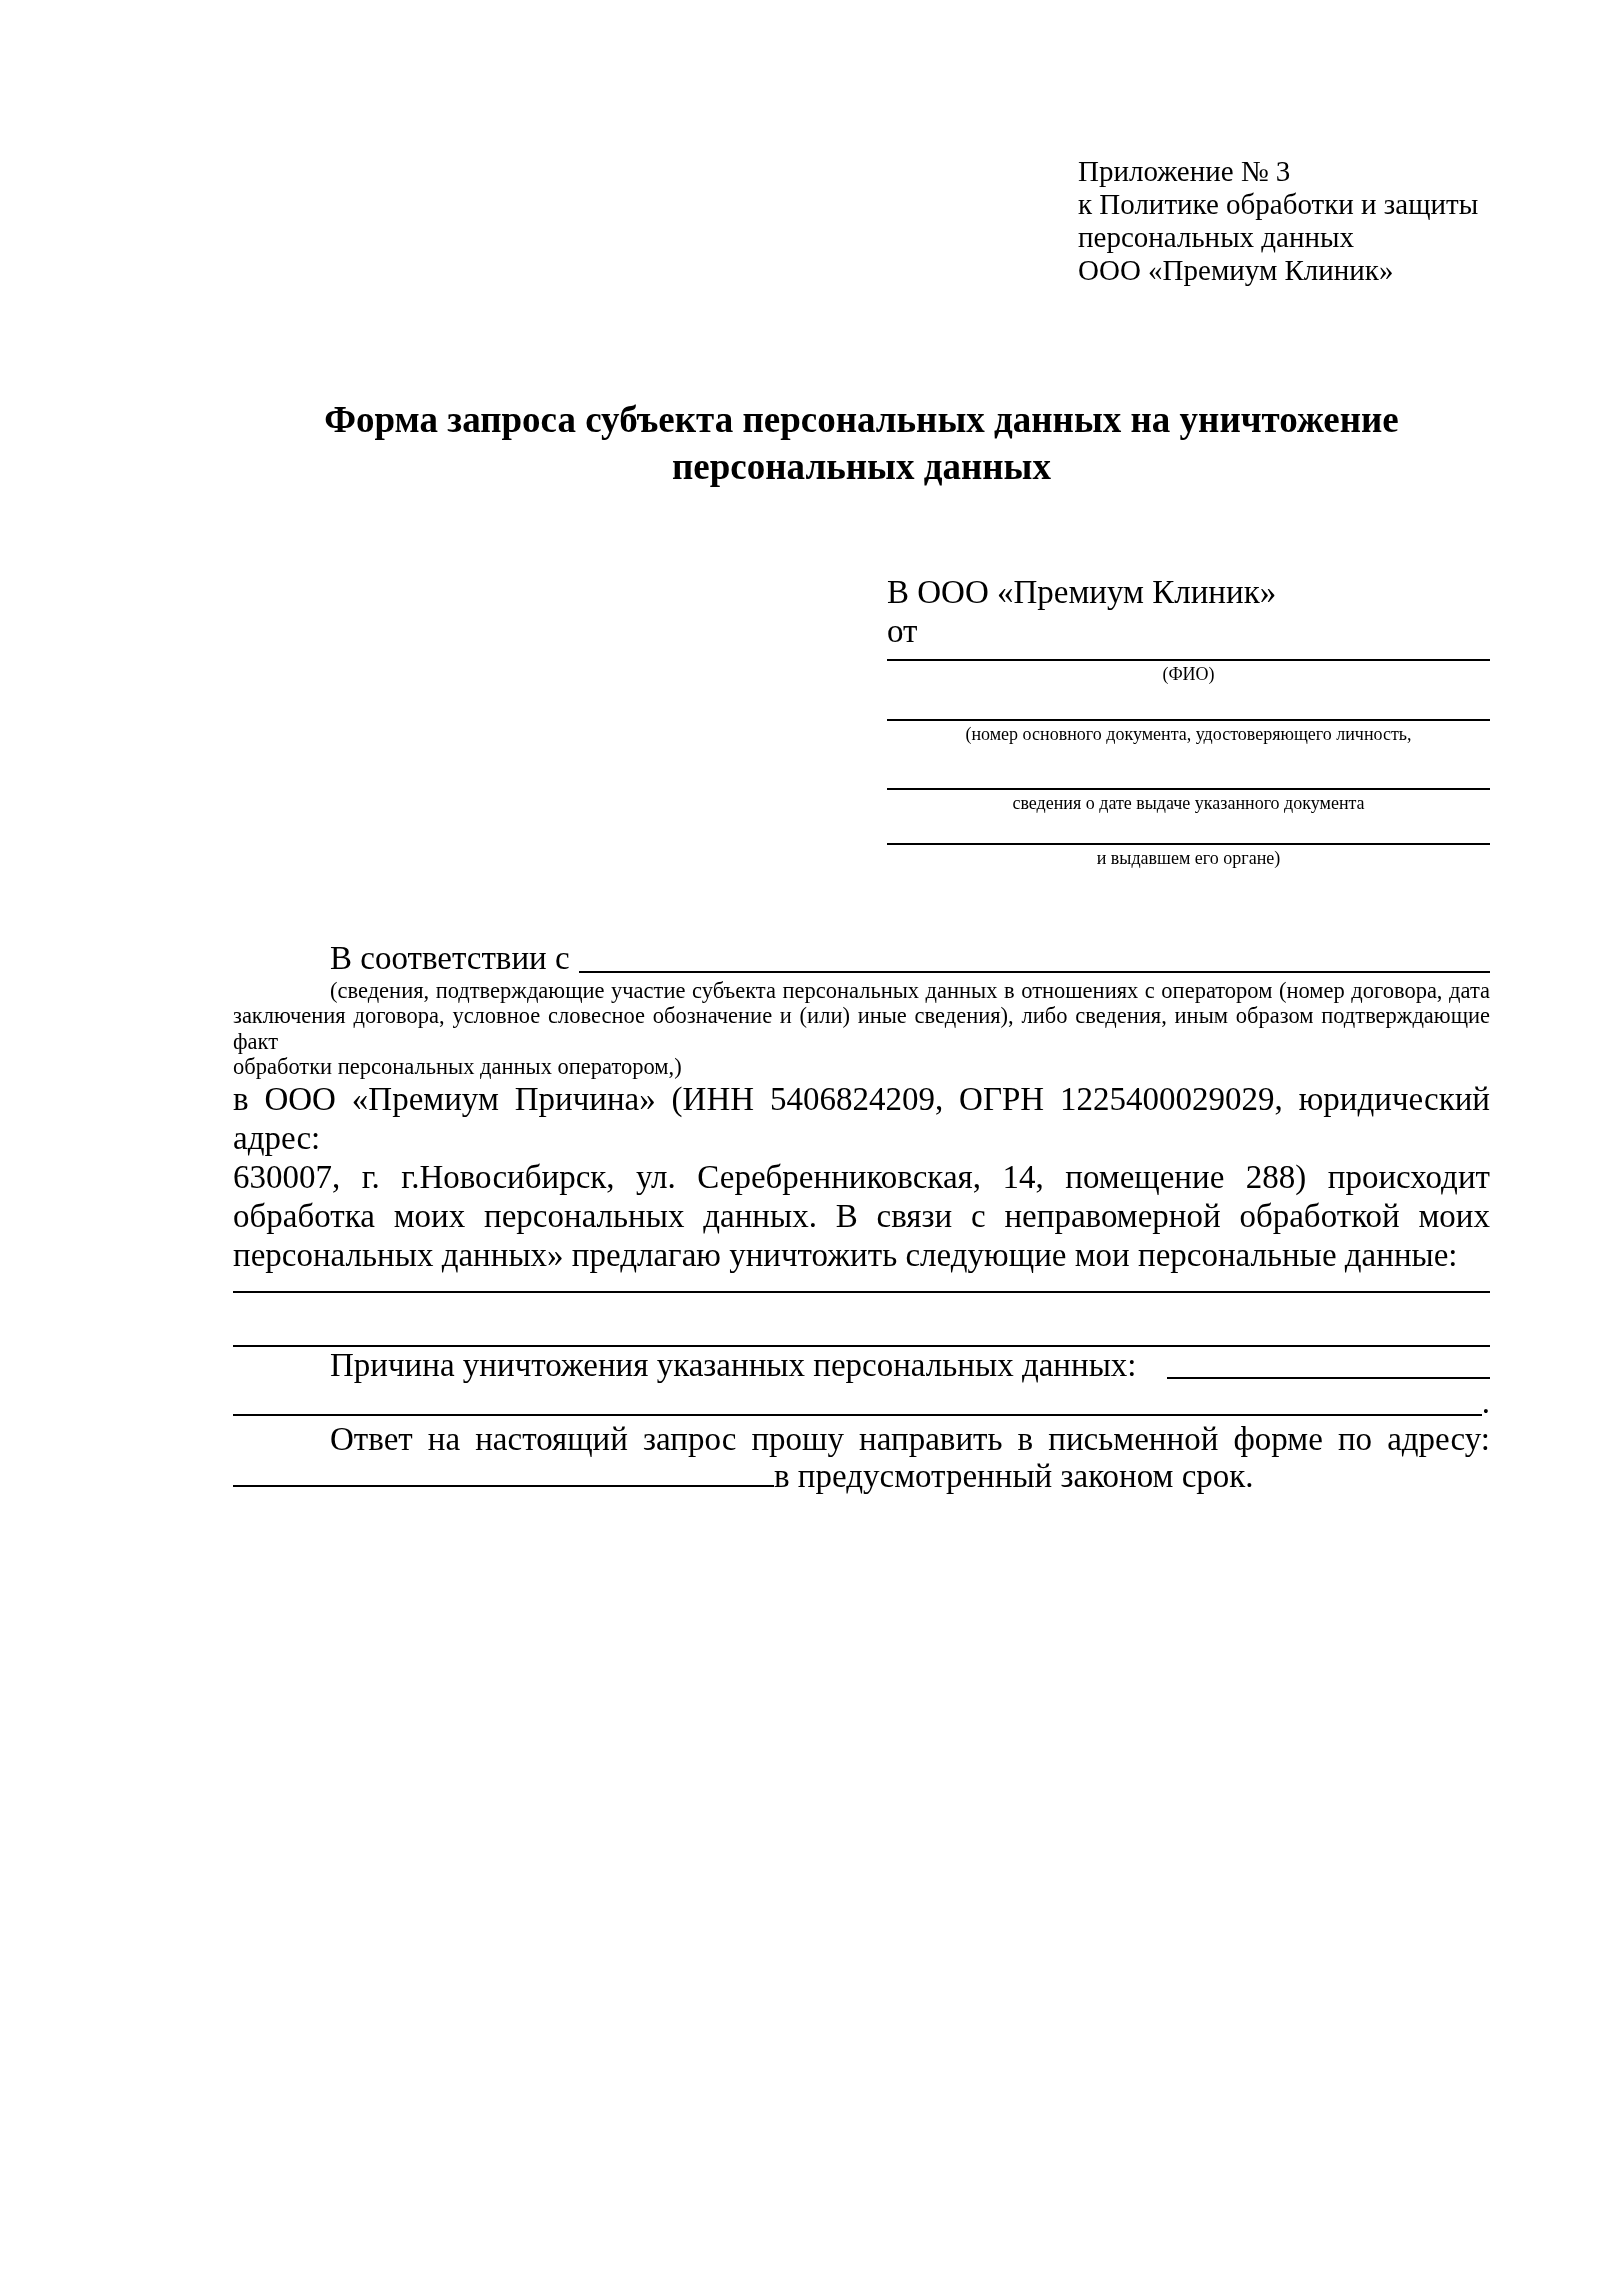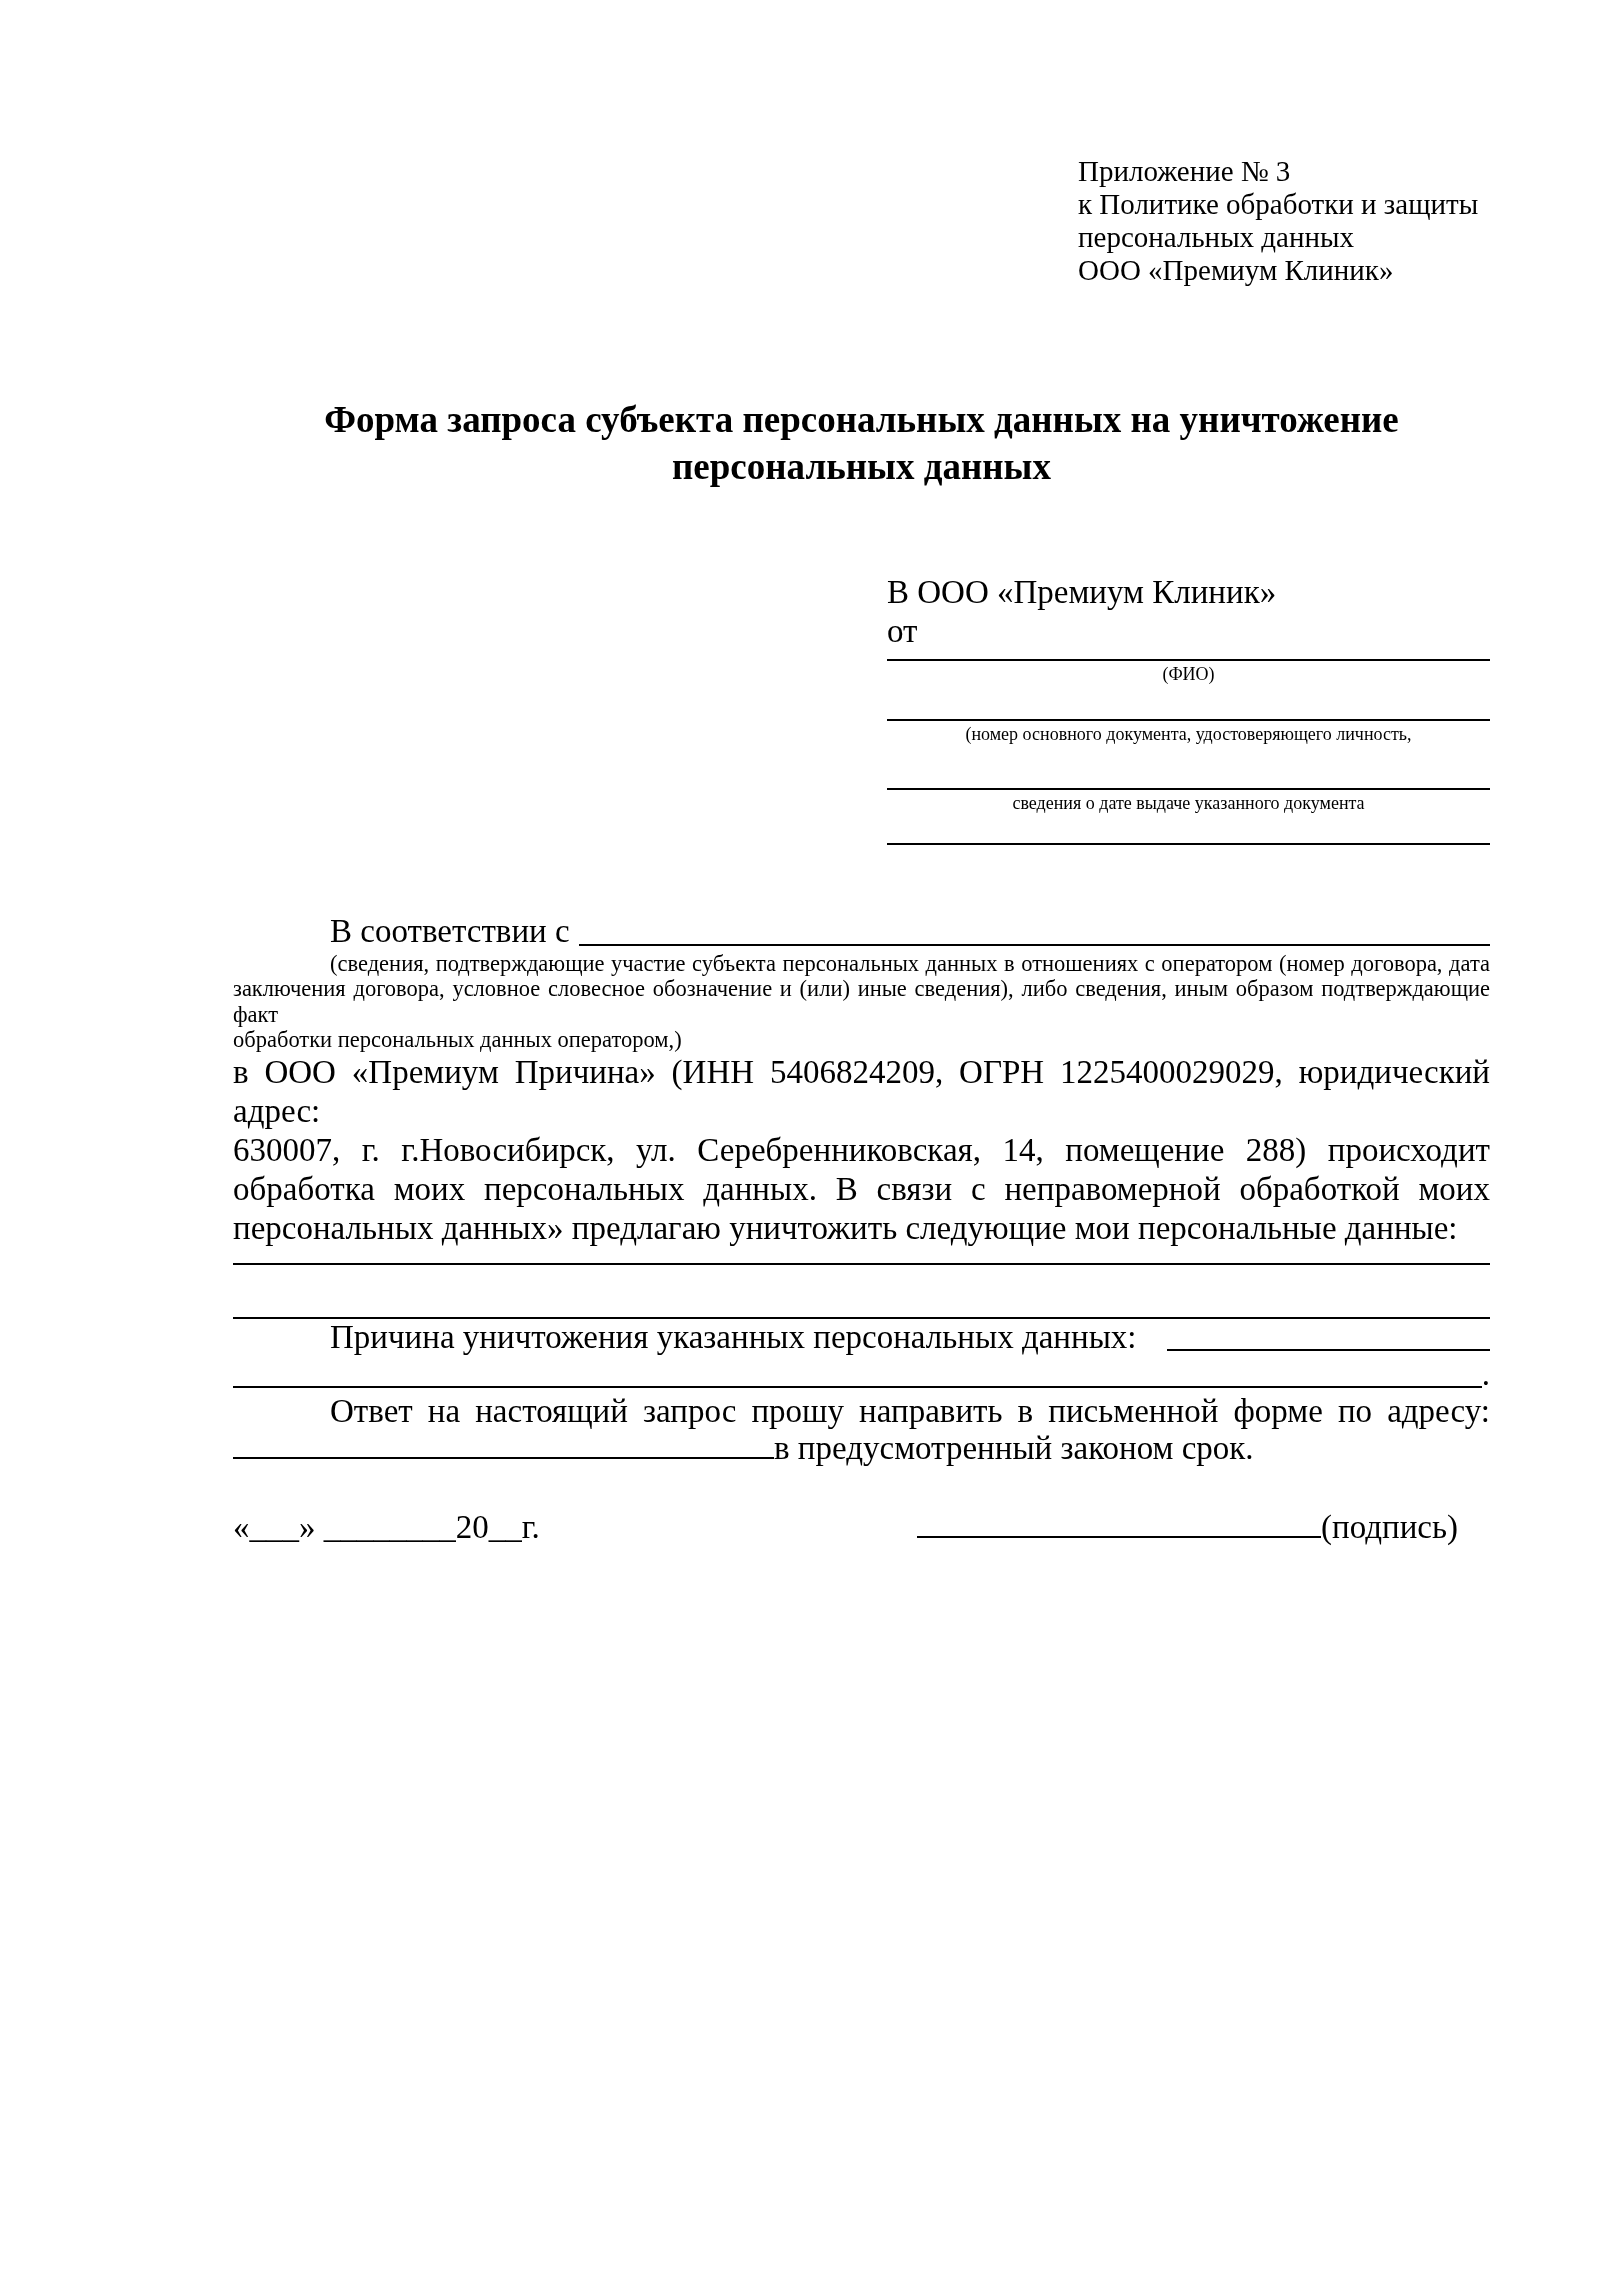--- a/index.html
+++ b/index.html
@@ -101,20 +101,21 @@
     <div class="write-line u1"></div>
     <div class="caption">(ФИО)</div>
 
     <div class="write-line u2"></div>
     <div class="caption">(номер основного документа, удостоверяющего личность,</div>
 
     <div class="write-line u3"></div>
     <div class="caption">сведения о дате выдаче указанного документа</div>
 
     <div class="write-line u4"></div>
+    <div class="caption">и выдавшем его органе)</div>
   </div>
 
   <div class="accordance-row">
     <span class="label">В соответствии с</span>
     <span class="fill-line"></span>
   </div>
 
   <div class="fine-print">
       <div class="fp-line">(сведения, подтверждающие участие субъекта персональных данных в отношениях с оператором (номер договора, дата</div>
       <div class="fp-line">заключения договора, условное словесное обозначение и (или) иные сведения), либо сведения, иным образом подтверждающие факт</div>
@@ -140,21 +141,15 @@
     <span class="fill-line"></span>
     <span class="period">.</span>
   </div>
 
   <div class="response-line">Ответ на настоящий запрос прошу направить в письменной форме по адресу:</div>
 
   <div class="address-row">
     <span class="address-blank"></span><span>в предусмотренный законом срок.</span>
   </div>
 
-  <div class="footer-row">
-    <span class="date-group">«___» ________20__г.</span>
-    <span class="sig-group">
-      <span class="sig-line"></span><span>(подпись)</span>
-    </span>
-  </div>
 
 </div>
 
 
 </body></html>

